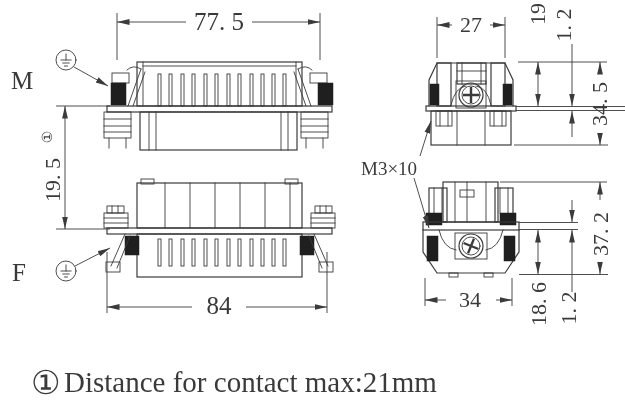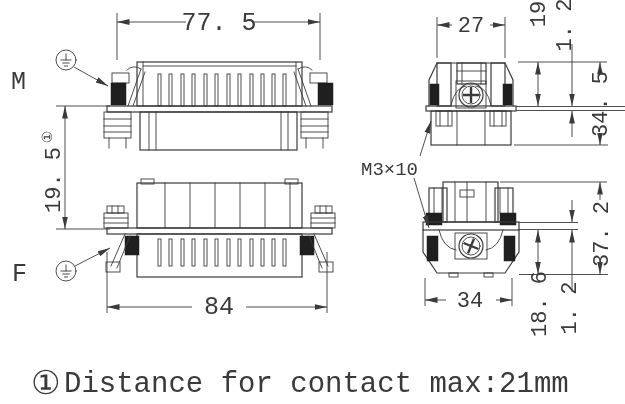--- a/index.html
+++ b/index.html
@@ -1,17 +1,17 @@
 <!DOCTYPE html>
 <html><head>
 <meta charset="utf-8">
 <style>
   html,body{margin:0;padding:0;background:#fff;}
   #stage{position:relative;width:625px;height:404px;background:#ffffff;overflow:hidden;
-         font-family:Liberation Mono, monospace;}
+         font-family:Liberation Serif, serif;}
   svg{display:block}
   .outline{fill:none;stroke:#3b3b3b;stroke-width:1.2;stroke-linejoin:miter;stroke-linecap:square}
   .thin{fill:none;stroke:#3b3b3b;stroke-width:0.9;stroke-linecap:square}
   .seal{fill:#1f1f1f;stroke:#1f1f1f;stroke-width:0.5}
   .dimline,.ext,.leader{fill:none;stroke:#3b3b3b;stroke-width:0.9}
   .arrhead{fill:#3b3b3b}
   text{fill:#3a3a3a}
   .dim{font-size:22px}
   .dim-lg{font-size:25px}
   .sup{font-size:14px}

